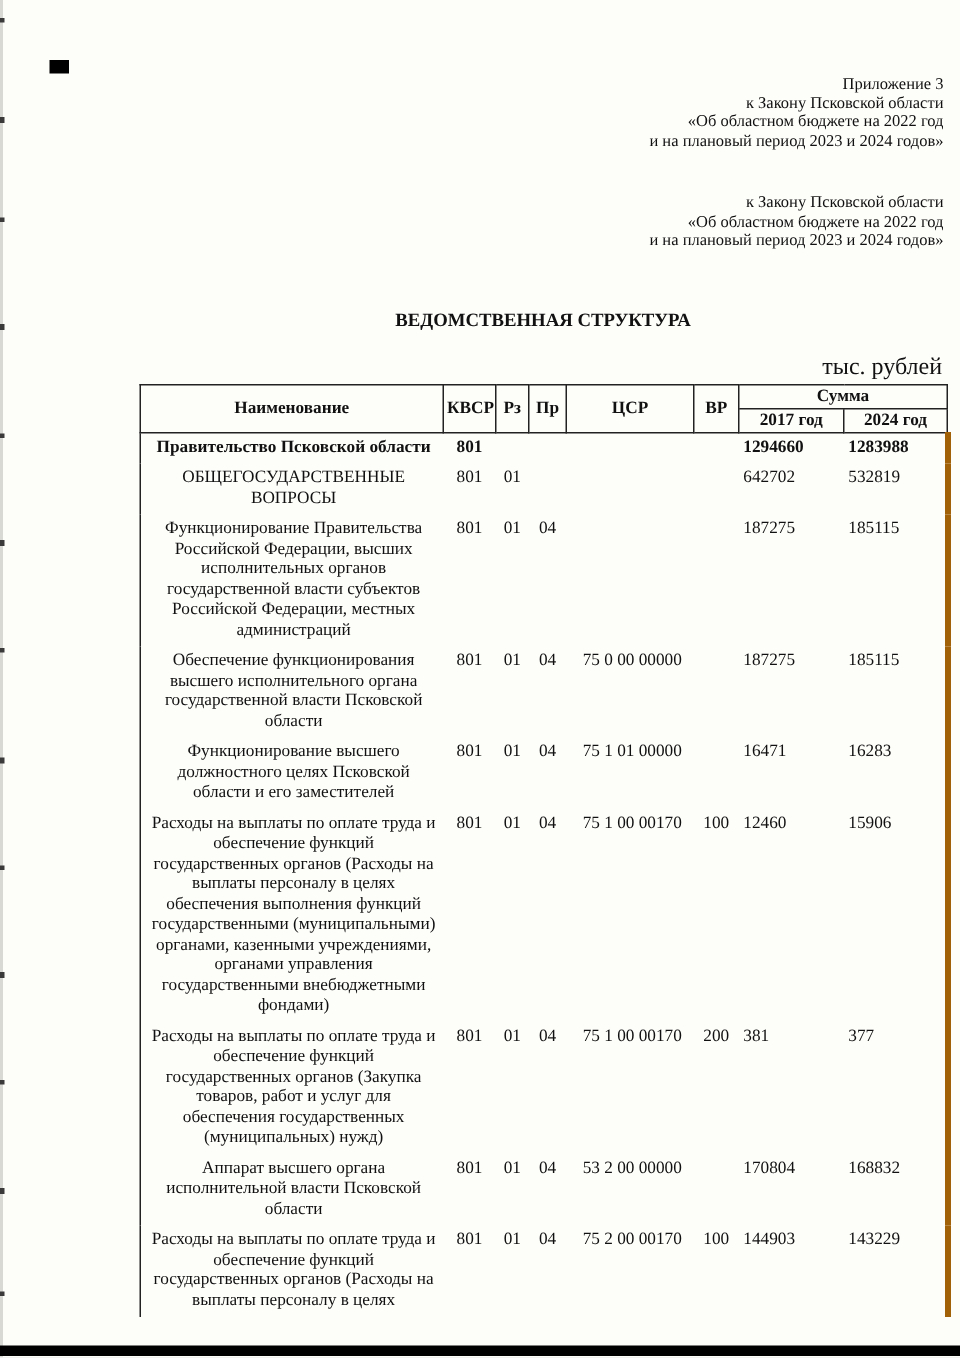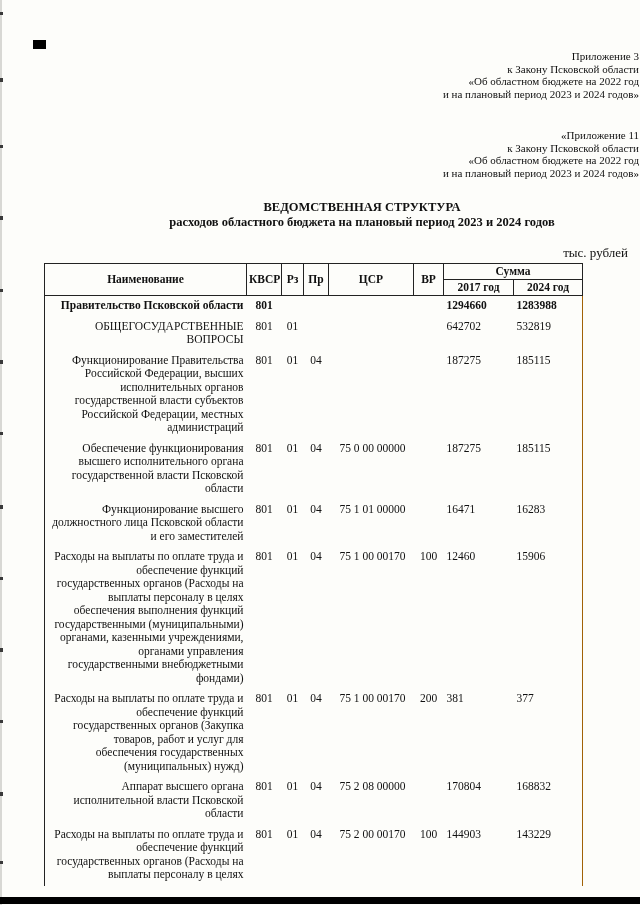--- a/index.html
+++ b/index.html
@@ -13,52 +13,52 @@
     font-family: "Liberation Serif", "DejaVu Serif", serif;
     color: #111;
     padding-top: 50px;
   }
   
   .edge-line { position: absolute; left: 0; top: 0; width: 2px; height: 100%; background: #d8d8d4; }
   .dash { position: absolute; left: 0; width: 3px; background: #3a3a3a; }
   .sq-artifact { position: absolute; left: 33px; top: 40px; width: 13px; height: 9px; background: #000; }
   .bottom-bar { position: absolute; left: 0; bottom: 1px; width: 100%; height: 7px; background: #000; }
 
-  .ann { text-align: right; padding-right: 1px; font-size: 11px; line-height: 12.5px; }
+  .ann { text-align: right; padding-right: 11px; font-size: 11px; line-height: 12.5px; }
   .ann-2 { margin-top: 29px; }
 
-  .doc-title { margin-top: 21px; margin-left: 93px; width: 538px; text-align: center;
+  .doc-title { margin-top: 39px; margin-left: 93px; width: 538px; text-align: center;
                font-weight: bold; font-size: 12.5px; line-height: 15px; }
 
-  .units { text-align: right; padding-right: 12px; font-size: 13px; margin-top: 15px; }
+  .units { text-align: right; padding-right: 12px; font-size: 16px; margin-top: 15px; }
 
   table.budget {
-    margin-left: 44px; margin-top: 2px;
+    margin-left: 93px; margin-top: 2px;
     width: 538px;
     border-collapse: collapse;
     table-layout: fixed;
     font-size: 11.5px;
   }
   .budget th {
     border: 1px solid #222;
     font-weight: bold;
     padding: 1px 2px;
     text-align: center;
     font-size: 11.5px;
     line-height: 13px;
     background: #fdfdfa;
   }
   .budget td {
     padding: 3px 3px 4px;
     vertical-align: top;
     line-height: 13.5px;
   }
   .budget td:first-child { border-left: 1px solid #222; }
-  .budget td:last-child { border-right: 1px solid #a16207; }
-  .budget td.col-name { padding-left: 5px; text-align: right; }
+  .budget td:last-child { border-right: 4px solid #a16207; }
+  .budget td.col-name { padding-left: 5px; text-align: center; }
   .budget td.col-kvsr, .budget td.col-rz, .budget td.col-pr, .budget td.col-vr {
     text-align: center; padding-left: 1px; padding-right: 1px;
   }
   .budget td.col-csr { text-align: center; padding-left: 6px; white-space: nowrap; }
   .budget td.col-sum { padding-right: 6px; }
   tr.bold-row { font-weight: bold; }
 </style>
 </head>
 <body>
 
@@ -81,29 +81,27 @@
   <div class="dash" style="top:861px;height:3px"></div>
   <div class="bottom-bar"></div>
 
   <div class="ann">
     <div>Приложение 3</div>
     <div>к Закону Псковской области</div>
     <div>«Об областном бюджете на 2022 год</div>
     <div>и на плановый период 2023 и 2024 годов»</div>
   </div>
   <div class="ann ann-2">
-    <div>«Приложение 11</div>
     <div>к Закону Псковской области</div>
     <div>«Об областном бюджете на 2022 год</div>
     <div>и на плановый период 2023 и 2024 годов»</div>
   </div>
 
   <div class="doc-title">
     <div>ВЕДОМСТВЕННАЯ СТРУКТУРА</div>
-    <div>расходов областного бюджета на плановый период 2023 и 2024 годов</div>
   </div>
 
   <div class="units">тыс. рублей</div>
 
   <table class="budget">
     <colgroup>
       <col style="width:202px">
         <col style="width:35px">
         <col style="width:22px">
         <col style="width:25px">
@@ -162,21 +160,21 @@
           <td class="col-name">Обеспечение функционирования высшего исполнительного органа государственной власти Псковской области</td>
           <td class="col-kvsr">801</td>
           <td class="col-rz">01</td>
           <td class="col-pr">04</td>
           <td class="col-csr">75 0 00 00000</td>
           <td class="col-vr"></td>
           <td class="col-sum">187275</td>
           <td class="col-sum">185115</td>
         </tr>
         <tr>
-          <td class="col-name">Функционирование высшего должностного лица Псковской области и его заместителей</td>
+          <td class="col-name">Функционирование высшего должностного целях Псковской области и его заместителей</td>
           <td class="col-kvsr">801</td>
           <td class="col-rz">01</td>
           <td class="col-pr">04</td>
           <td class="col-csr">75 1 01 00000</td>
           <td class="col-vr"></td>
           <td class="col-sum">16471</td>
           <td class="col-sum">16283</td>
         </tr>
         <tr>
           <td class="col-name">Расходы на выплаты по оплате труда и обеспечение функций государственных органов (Расходы на выплаты персоналу в целях обеспечения выполнения функций государственными (муниципальными) органами, казенными учреждениями, органами управления государственными внебюджетными фондами)</td>
@@ -196,21 +194,21 @@
           <td class="col-csr">75 1 00 00170</td>
           <td class="col-vr">200</td>
           <td class="col-sum">381</td>
           <td class="col-sum">377</td>
         </tr>
         <tr>
           <td class="col-name">Аппарат высшего органа исполнительной власти Псковской области</td>
           <td class="col-kvsr">801</td>
           <td class="col-rz">01</td>
           <td class="col-pr">04</td>
-          <td class="col-csr">75 2 08 00000</td>
+          <td class="col-csr">53 2 00 00000</td>
           <td class="col-vr"></td>
           <td class="col-sum">170804</td>
           <td class="col-sum">168832</td>
         </tr>
         <tr>
           <td class="col-name">Расходы на выплаты по оплате труда и обеспечение функций государственных органов (Расходы на выплаты персоналу в целях</td>
           <td class="col-kvsr">801</td>
           <td class="col-rz">01</td>
           <td class="col-pr">04</td>
           <td class="col-csr">75 2 00 00170</td>

